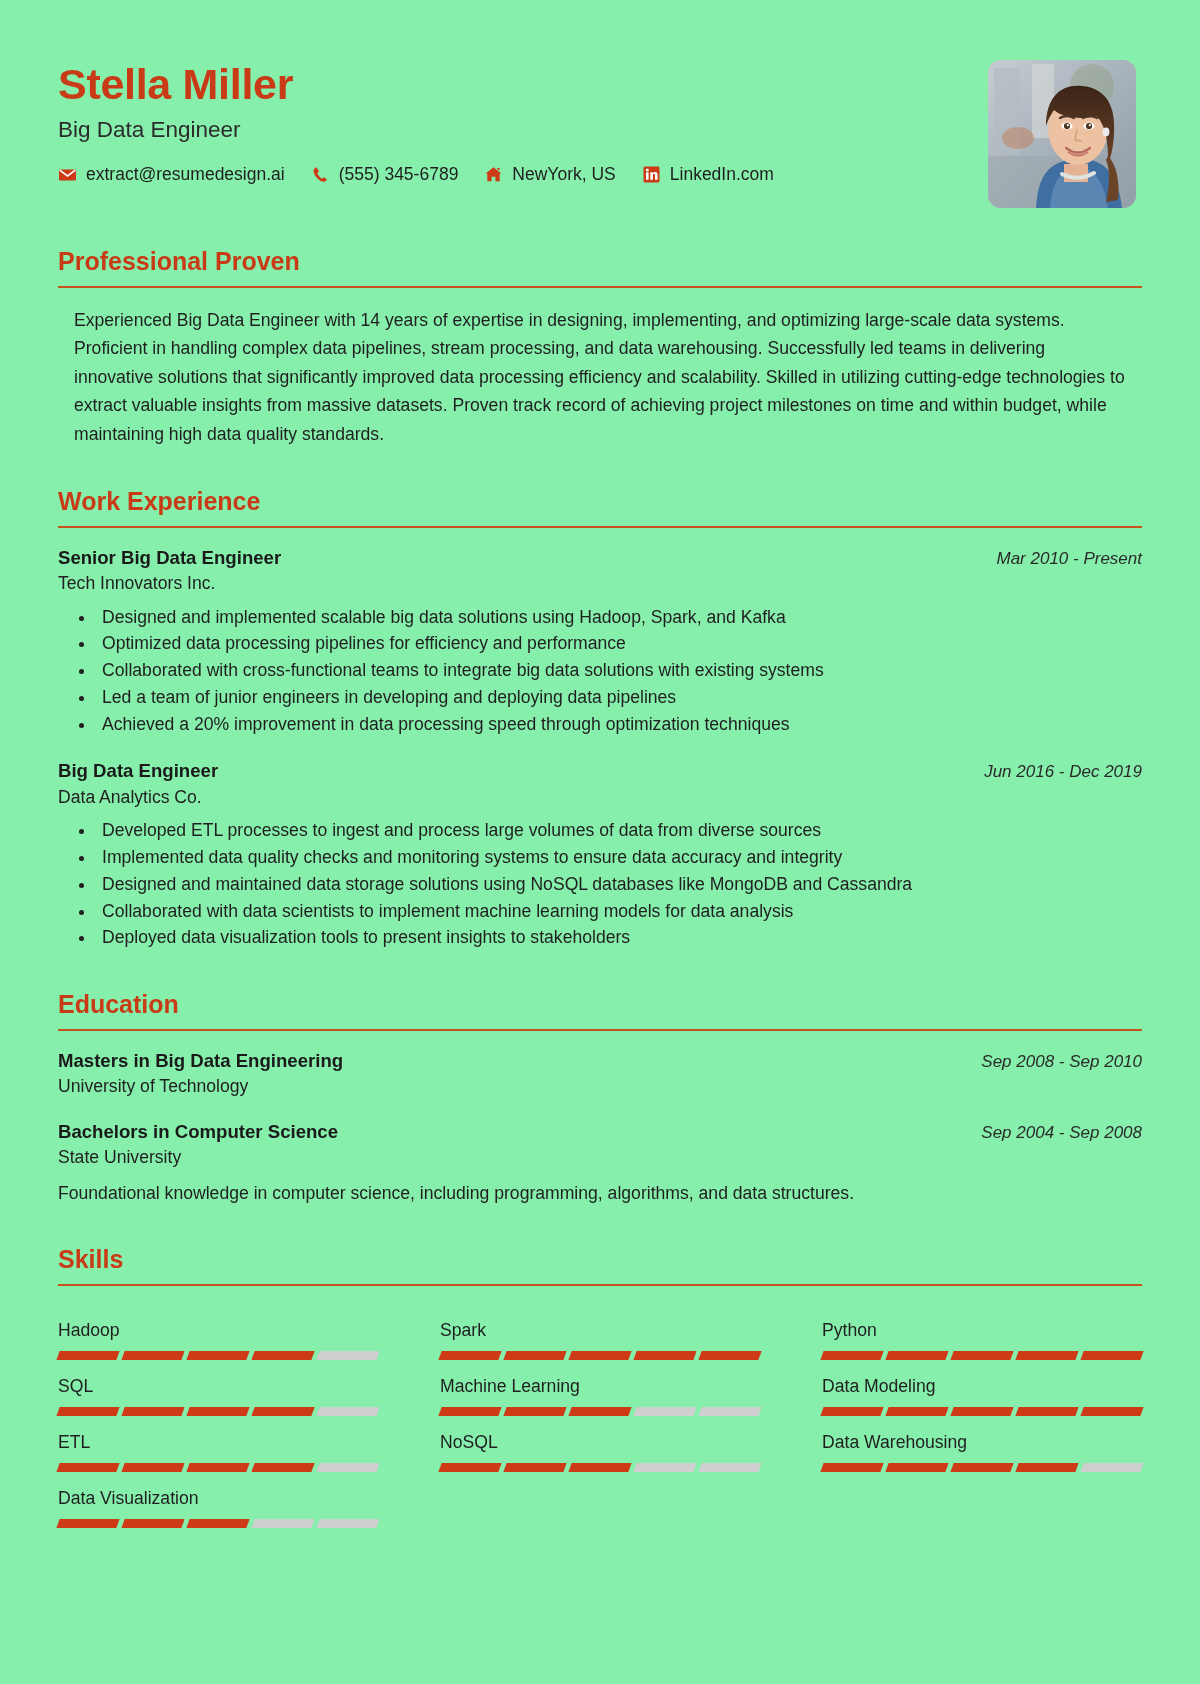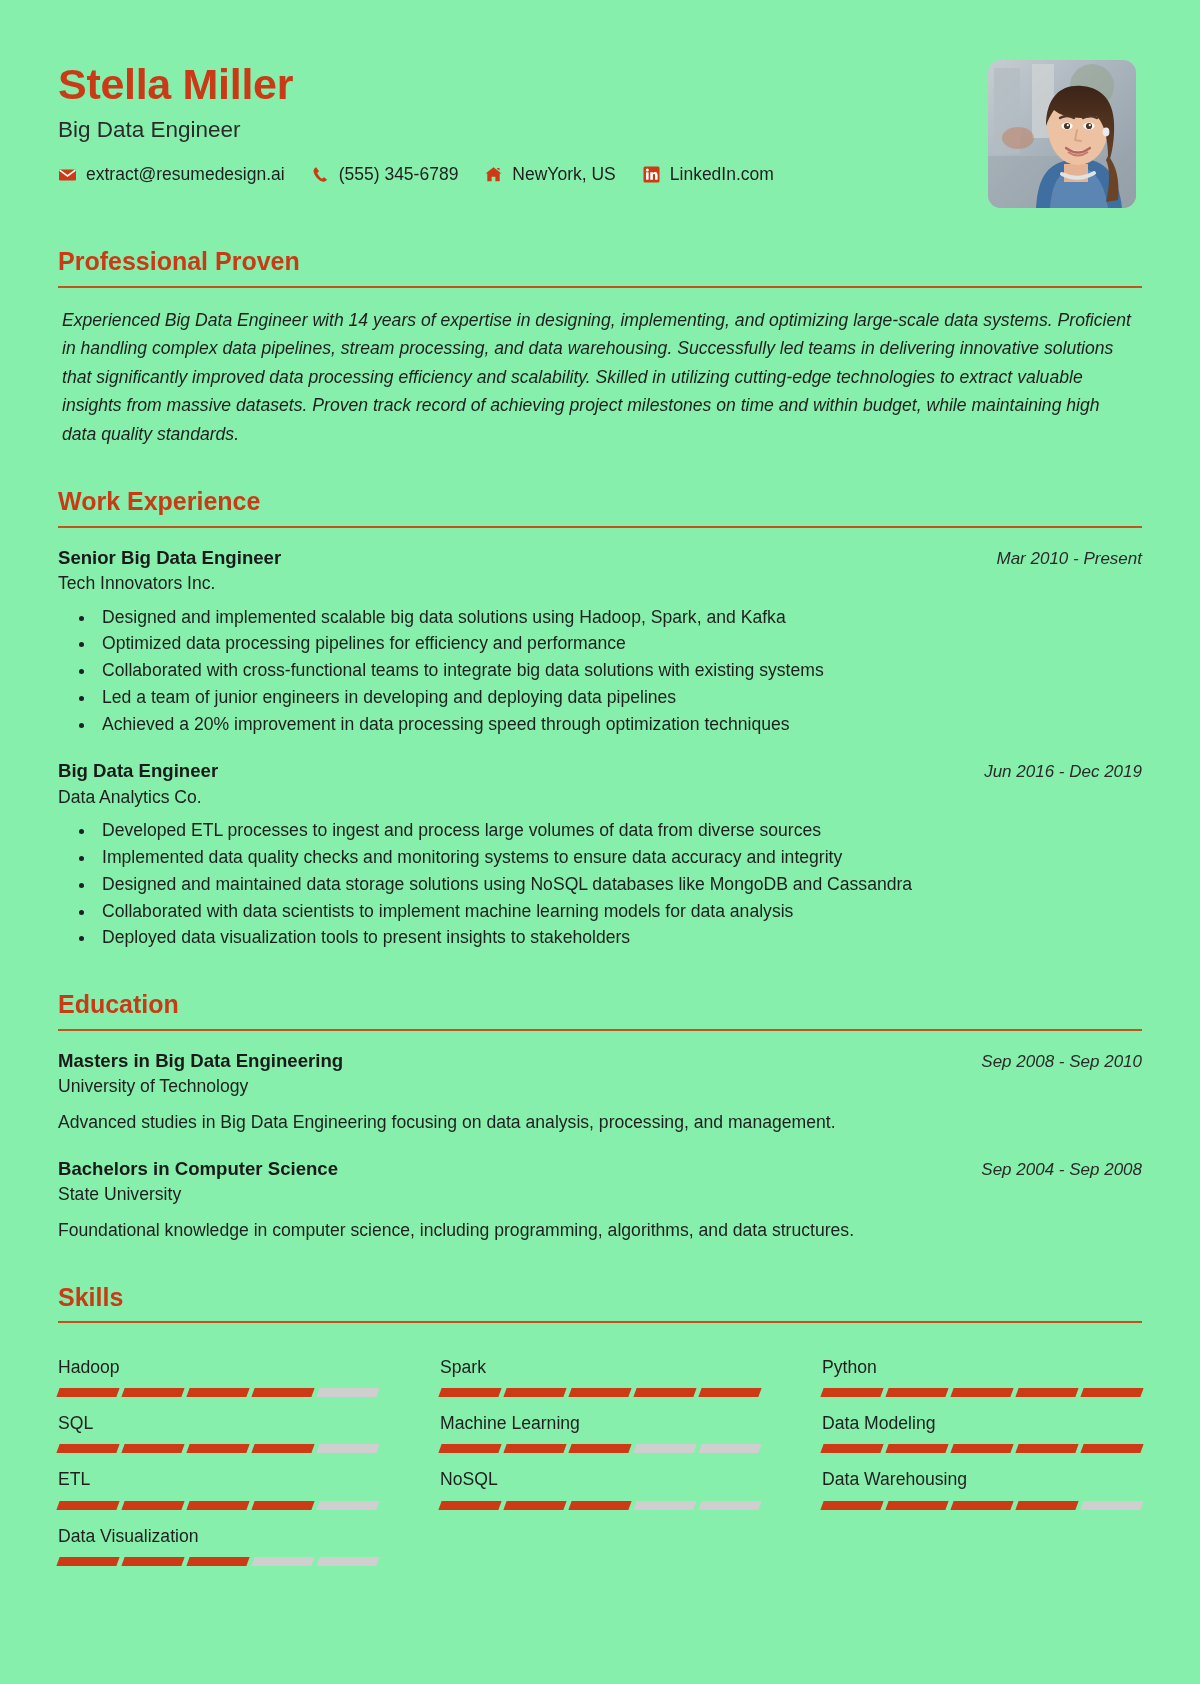--- a/index.html
+++ b/index.html
@@ -102,22 +102,21 @@
     background: #c4521f;
     width: 100%;
     margin-bottom: 18px;
   }
 
   .summary-text {
     font-size: 17.6px;
     line-height: 1.62;
     color: #1f1f1f;
     text-align: left;
-    margin: 4px;
-    font-style: italic;
+    margin: 16px;
   }
 
   
   .entry { margin-bottom: 22px; }
   .entry:last-child { margin-bottom: 0; }
   .entry-head {
     display: flex;
     justify-content: space-between;
     align-items: baseline;
     gap: 20px;
@@ -332,21 +331,20 @@
     <div class="section">
       <h2 class="section-title">Education</h2>
       <div class="section-rule"></div>
 
       <div class="entry">
         <div class="entry-head">
           <div class="entry-title">Masters in Big Data Engineering</div>
           <div class="entry-date">Sep 2008 - Sep 2010</div>
         </div>
         <div class="entry-org">University of Technology</div>
-        <div class="entry-desc">Advanced studies in Big Data Engineering focusing on data analysis, processing, and management.</div>
       </div>
 
       <div class="entry">
         <div class="entry-head">
           <div class="entry-title">Bachelors in Computer Science</div>
           <div class="entry-date">Sep 2004 - Sep 2008</div>
         </div>
         <div class="entry-org">State University</div>
         <div class="entry-desc">Foundational knowledge in computer science, including programming, algorithms, and data structures.</div>
       </div>

